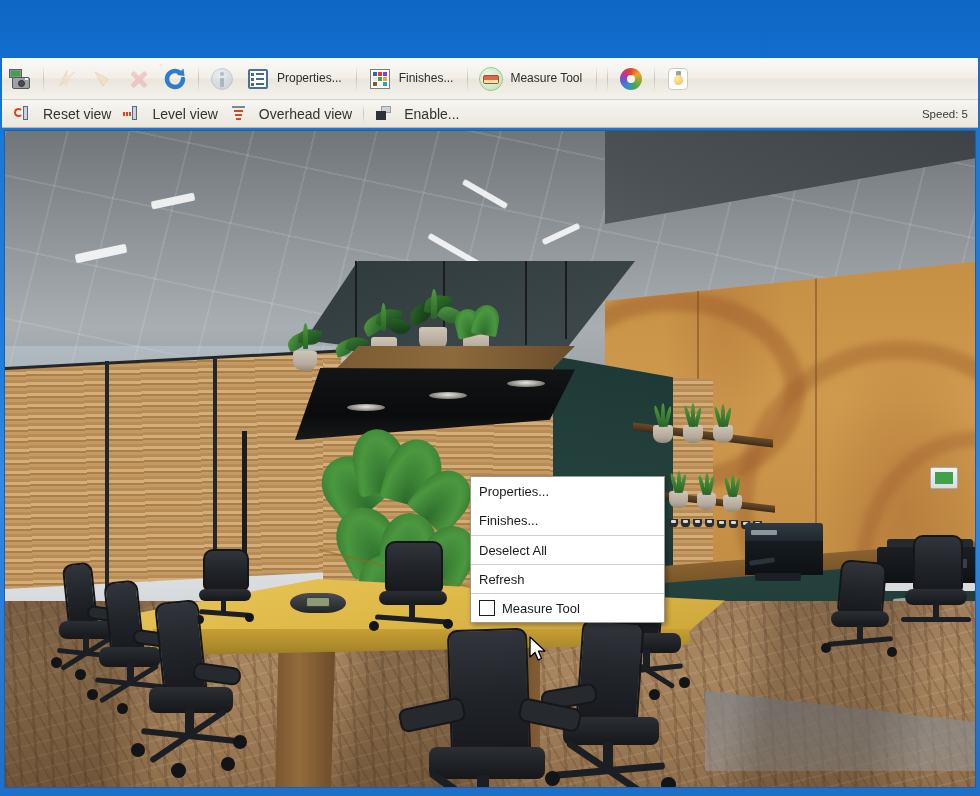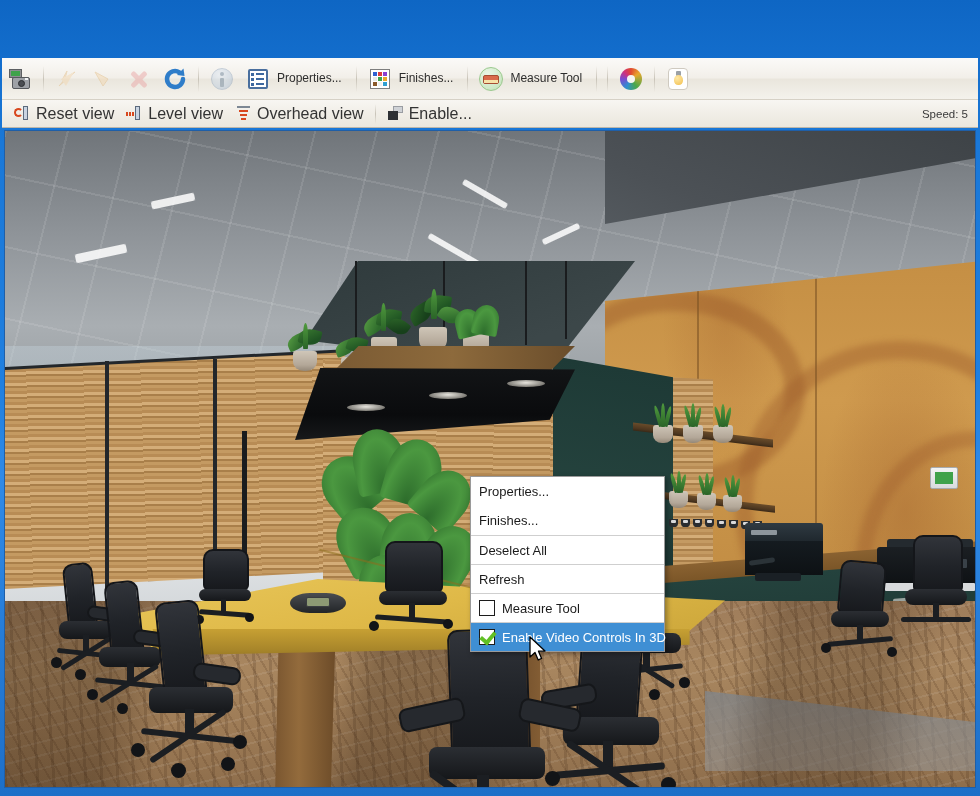--- a/index.html
+++ b/index.html
@@ -180,21 +180,21 @@
     position: absolute; left: 2px; top: 100px;
     width: 976px; height: 28px;
     background: linear-gradient(to bottom, #f8f6f2 0%, #f1eee7 50%, #ebe7de 100%);
     border-bottom: 1px solid #bdb7aa;
     display: flex; align-items: center; overflow: hidden;
   }
   .tb2-btn {
     display:flex; align-items:center; height:24px; padding: 0 5px;
     flex:none; cursor:default; border:1px solid transparent; border-radius:3px;
   }
-  .tb2-label { font-size: 16px; color:#333; margin-left:5px; white-space:nowrap; }
+  .tb2-label { font-size: 14px; color:#333; margin-left:12px; white-space:nowrap; }
   .ic2 { width:17px; height:17px; position:relative; flex:none; }
   
   .ic2-reset .arc { position:absolute; left:0; top:3px; width:9px; height:9px; border:2px solid #d8481f; border-radius:50%; border-right-color:transparent; }
   .ic2-reset .bar { position:absolute; left:9px; top:1px; width:5px; height:14px; background:#c9d4e2; border:1px solid #5b6a7d; }
   
   .ic2-level .d1,.ic2-level .d2,.ic2-level .d3 { position:absolute; top:7px; width:2px; height:4px; background:#d8481f; }
   .ic2-level .d1 { left:0; } .ic2-level .d2 { left:3px; } .ic2-level .d3 { left:6px; }
   .ic2-level .bar { position:absolute; left:9px; top:1px; width:5px; height:14px; background:#c9d4e2; border:1px solid #5b6a7d; }
   
   .ic2-over .t { position:absolute; left:2px; top:1px; width:13px; height:2px; background:#7d8894; }
@@ -940,24 +940,20 @@
       <div class="ctx-item sep-top">
         <span class="lbl">Deselect All</span>
       </div>
       <div class="ctx-item sep-top">
         <span class="lbl">Refresh</span>
       </div>
       <div class="ctx-item sep-top has-check">
         <span class="ctx-check"></span>
         <span class="lbl">Measure Tool</span>
       </div>
-      <div class="ctx-item sep-top has-check highlight">
-        <span class="ctx-check checked"></span>
-        <span class="lbl">Enable Video Controls In 3D</span>
-      </div>
     </div>
 
     <div id="cursor">
       <svg width="20" height="28" viewBox="0 0 20 28">
         <path d="M1 1 L1 21 L6 16.5 L9.2 24 L12.6 22.4 L9.5 15.2 L16 15 Z" fill="#ffffff" stroke="#000000" stroke-width="1.3" stroke-linejoin="round"></path>
       </svg>
     </div>
 
   </div>
 </div>

